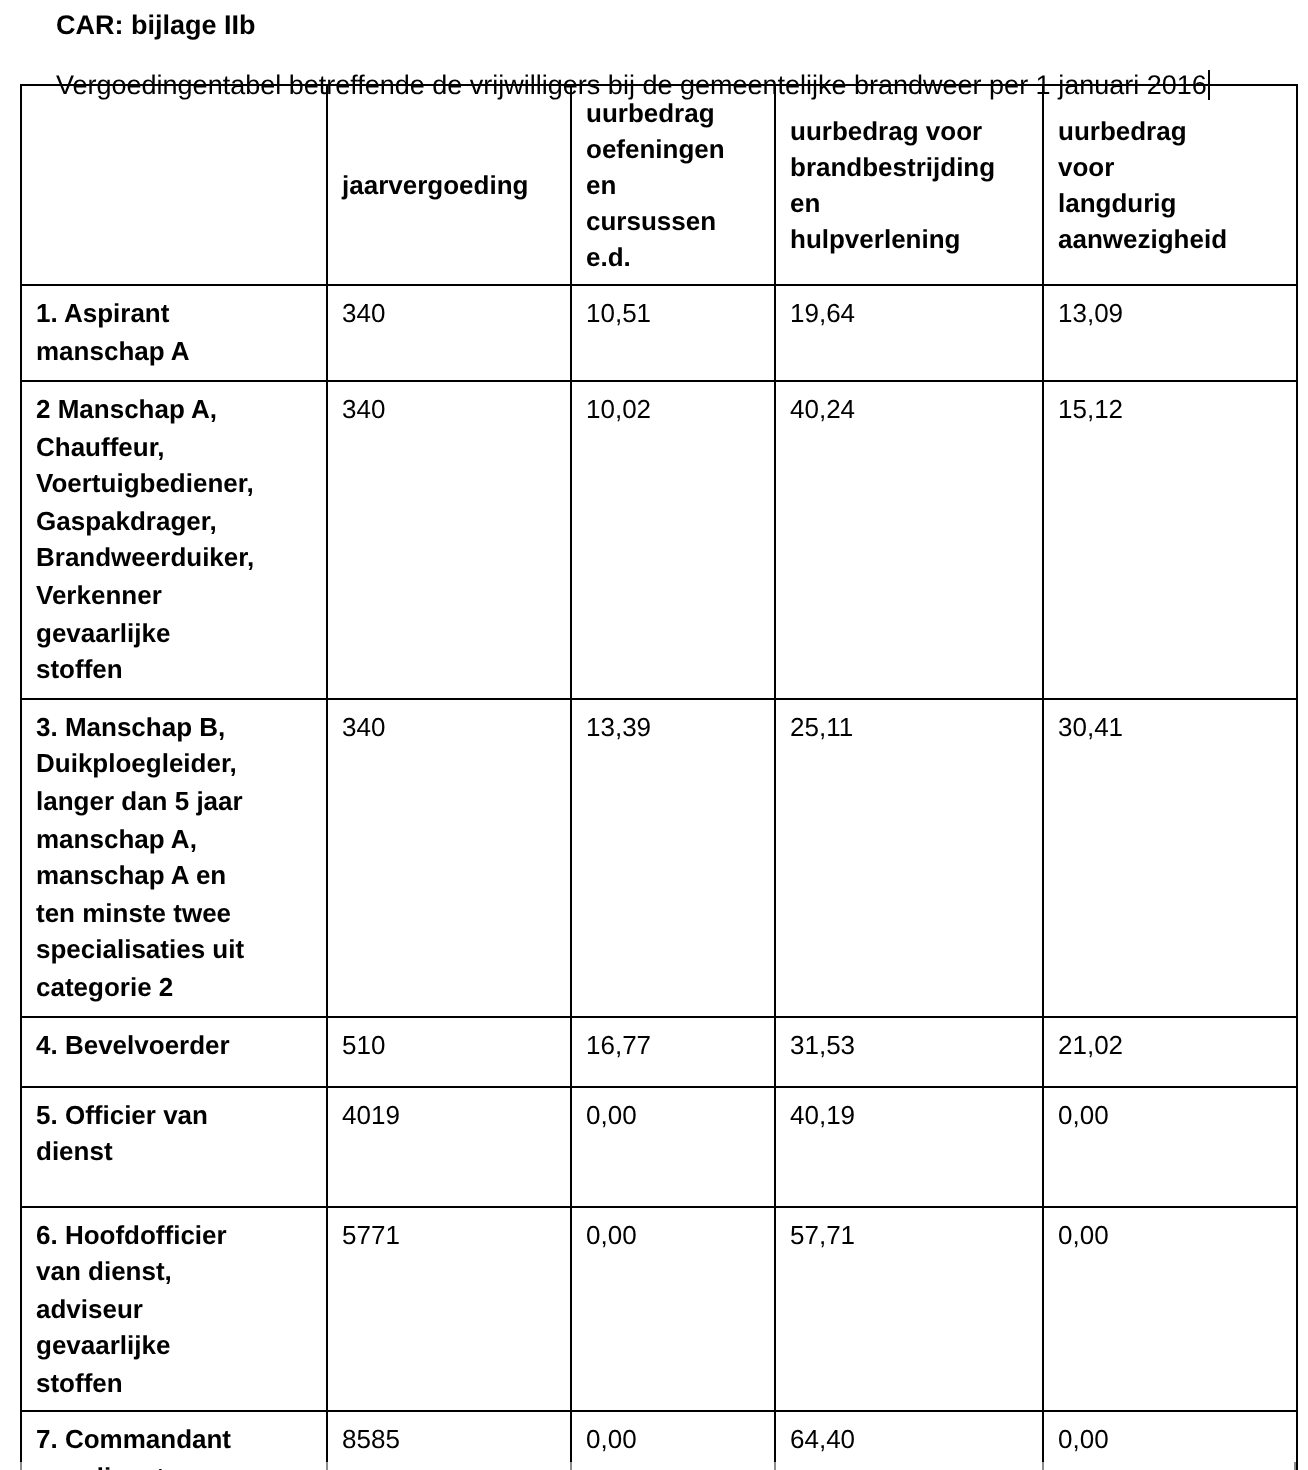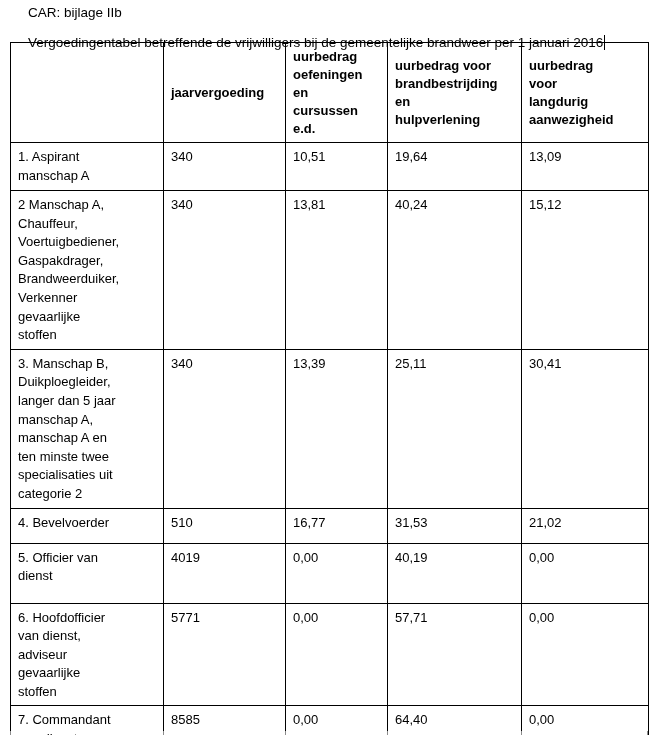--- a/index.html
+++ b/index.html
@@ -13,21 +13,21 @@
     font-family: "Liberation Sans", sans-serif;
     color: #000000;
   }
   .page { position: relative; width: 654px; height: 735px; }
 
   .doc-title {
     position: absolute;
     left: 28px;
     top: 5px;
     font-size: 13.5px;
-    font-weight: normal;
+    font-weight: bold;
     line-height: 16px;
     white-space: nowrap;
   }
   .doc-subtitle {
     position: absolute;
     left: 28px;
     top: 21px;
     font-size: 13.5px;
     line-height: 17px;
     white-space: nowrap;
@@ -61,21 +61,21 @@
   .comp-table th {
     font-weight: bold;
     vertical-align: middle;
     line-height: 18px;
     height: 98px;
   }
   .comp-table td {
     vertical-align: top;
     line-height: 18.6px;
   }
-  .comp-table td.label-cell { font-weight: normal; }
+  .comp-table td.label-cell { font-weight: bold; }
 
   
   tbody tr:nth-child(1) { height: 48px; }
   tbody tr:nth-child(2) { height: 128px; }
   tbody tr:nth-child(3) { height: 155px; }
   tbody tr:nth-child(4) { height: 35px; }
   tbody tr:nth-child(5) { height: 60px; }
   tbody tr:nth-child(6) { height: 87px; }
   tbody tr:nth-child(7) { height: 46px; }
 
@@ -136,21 +136,21 @@
       <tr>
         <td class="label-cell">2 Manschap A,
 Chauffeur,
 Voertuigbediener,
 Gaspakdrager,
 Brandweerduiker,
 Verkenner
 gevaarlijke
 stoffen</td>
         <td>340</td>
-        <td>13,81</td>
+        <td>10,02</td>
         <td>40,24</td>
         <td>15,12</td>
       </tr>
       <tr>
         <td class="label-cell">3. Manschap B,
 Duikploegleider,
 langer dan 5 jaar
 manschap A,
 manschap A en
 ten minste twee

